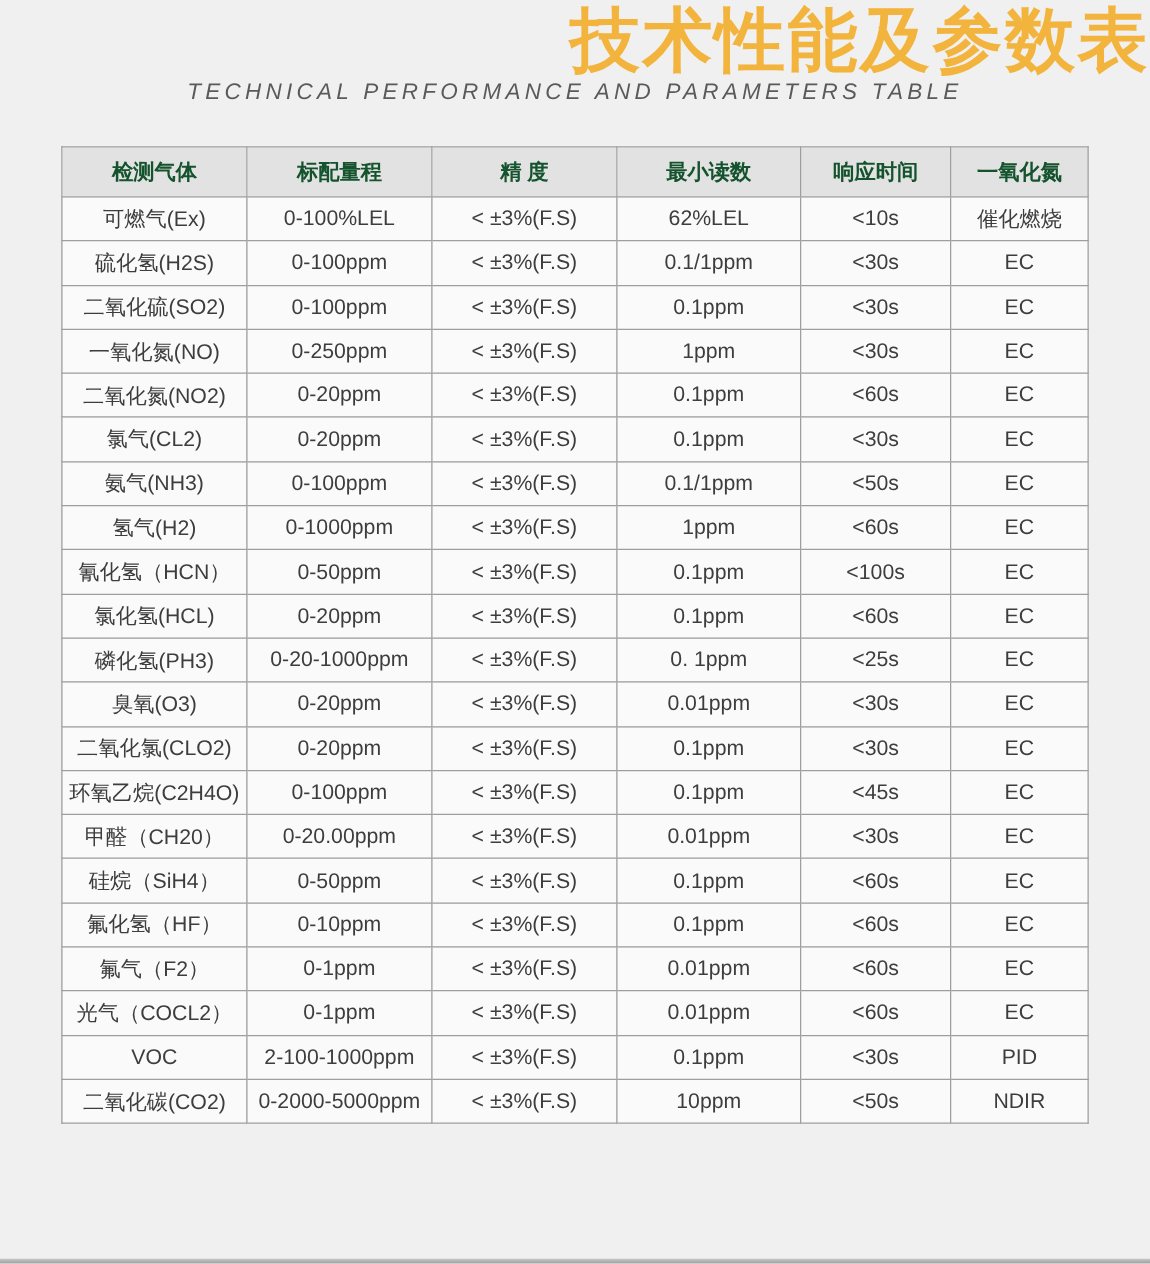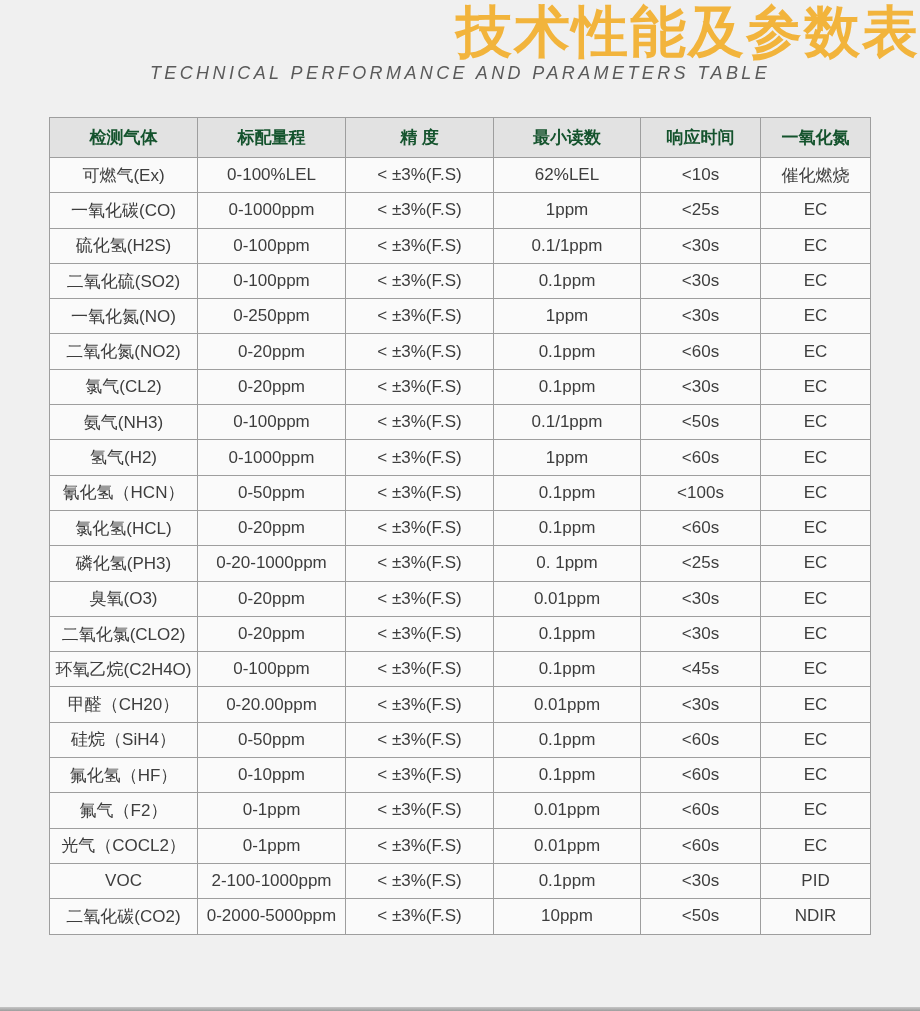--- a/index.html
+++ b/index.html
@@ -113,28 +113,20 @@
     <tbody>
         <tr>
           <td>可燃气(Ex)</td>
           <td>0-100%LEL</td>
           <td>&lt; ±3%(F.S)</td>
           <td>62%LEL</td>
           <td>&lt;10s</td>
           <td>催化燃烧</td>
         </tr>
         <tr>
-          <td>一氧化碳(CO)</td>
-          <td>0-1000ppm</td>
-          <td>&lt; ±3%(F.S)</td>
-          <td>1ppm</td>
-          <td>&lt;25s</td>
-          <td>EC</td>
-        </tr>
-        <tr>
           <td>硫化氢(H2S)</td>
           <td>0-100ppm</td>
           <td>&lt; ±3%(F.S)</td>
           <td>0.1/1ppm</td>
           <td>&lt;30s</td>
           <td>EC</td>
         </tr>
         <tr>
           <td>二氧化硫(SO2)</td>
           <td>0-100ppm</td>

